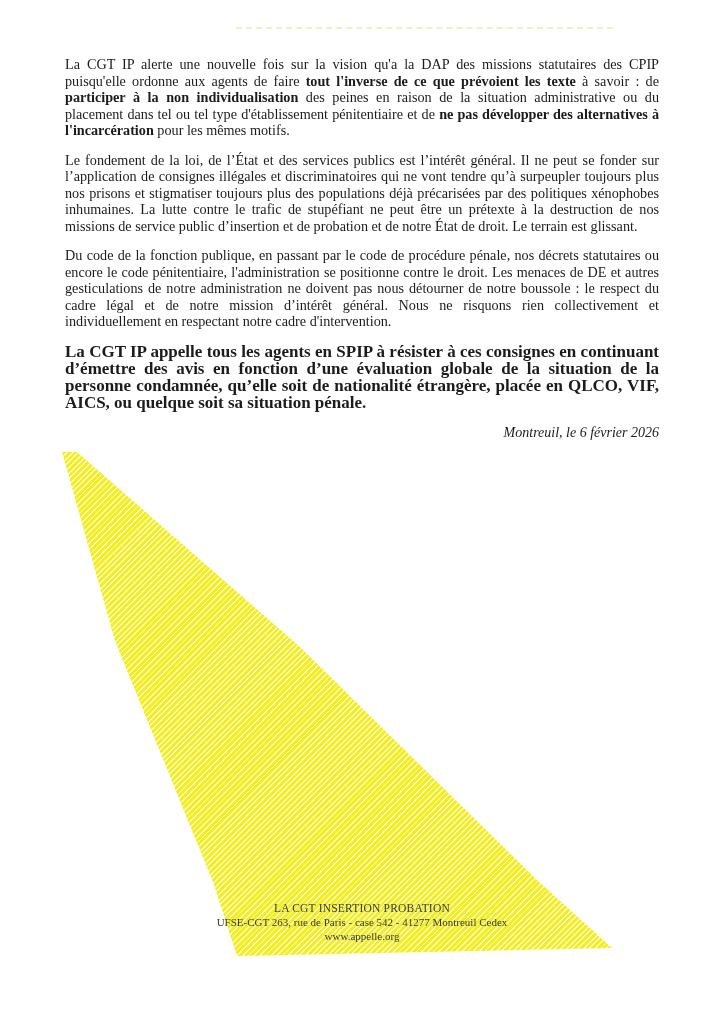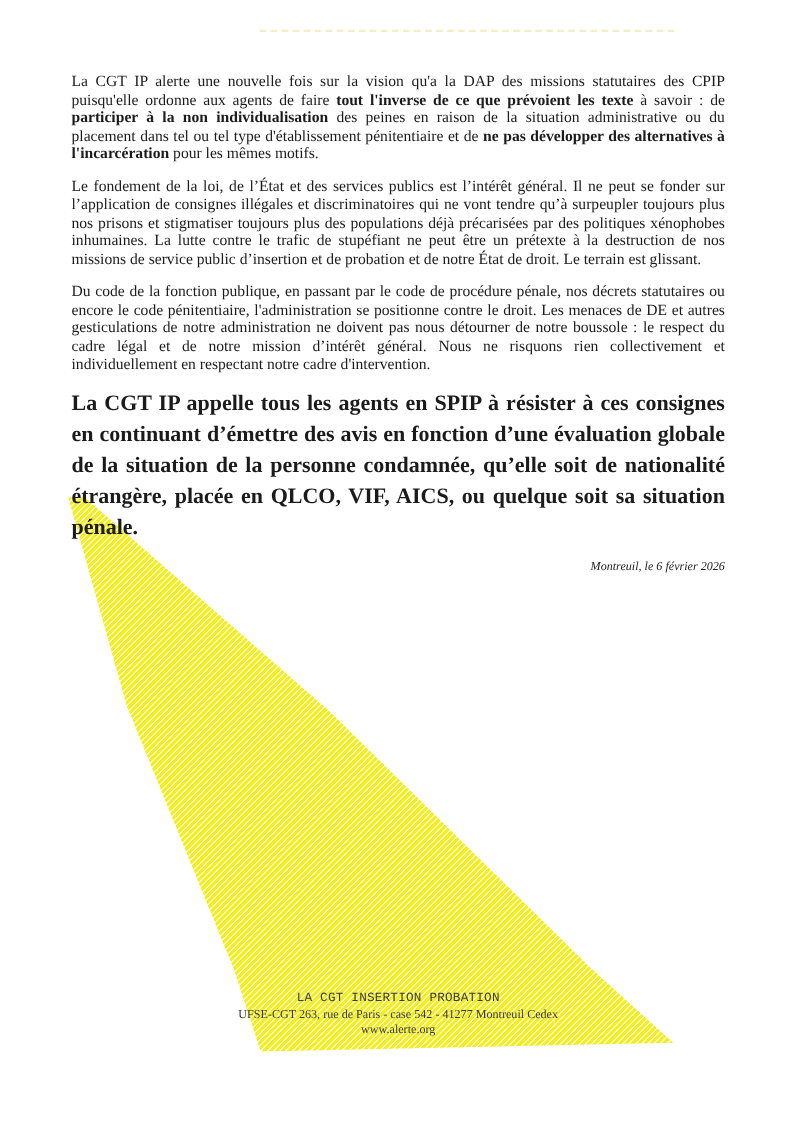--- a/index.html
+++ b/index.html
@@ -40,59 +40,58 @@
     clip-path: polygon(
       62px 452px, 77px 452px,
       300px 647px, 537px 880px, 612px 948px,
       237px 956px, 213px 882px, 115px 641px
     );
     z-index: 1;
   }
   .content {
     position: absolute;
     left: 65px;
-    top: 66px;
+    top: 56px;
     width: 594px;
     z-index: 2;
     font-size: 14.2px;
     line-height: 16.5px;
   }
   p.para {
     margin: 0;
     text-align: justify;
   }
   p.para.gap { margin-top: 13px; }
   p.para b { font-weight: bold; }
   p.bold-call {
     font-weight: bold;
-    font-size: 20px;
-    line-height: 28px;
+    font-size: 17px;
+    line-height: 17px;
   }
   .date-line {
     margin: 13px 0 0 0;
     text-align: right;
     font-style: italic;
-    font-size: 11px;
+    font-size: 14px;
     line-height: 18px;
   }
   .footer {
     position: absolute;
     left: 0;
     right: 0;
     top: 901px;
     z-index: 2;
     text-align: center;
     color: #3c3c2e;
     font-size: 11px;
     line-height: 14px;
   }
   .f-title {
     font-size: 11.5px;
     letter-spacing: 0.2px;
-    font-family: Liberation Mono, monospace;
   }
 </style>
 </head>
 <body>
 
 <div class="page">
 
   <div class="top-dashes"></div>
 
   <div class="beam"></div>
@@ -101,16 +100,16 @@
     <p class="para"><span>La CGT IP alerte une nouvelle fois sur la vision qu'a la DAP des missions statutaires des CPIP puisqu'elle ordonne aux agents de faire </span><b>tout l'inverse de ce que prévoient les texte</b><span> à savoir : de </span><b>participer à la non individualisation</b><span> des peines en raison de la situation administrative ou du placement dans tel ou tel type d'établissement pénitentiaire et de </span><b>ne pas développer des alternatives à l'incarcération</b><span> pour les mêmes motifs.</span></p>
     <p class="para gap"><span>Le fondement de la loi, de l’État et des services publics est l’intérêt général. Il ne peut se fonder sur l’application de consignes illégales et discriminatoires qui ne vont tendre qu’à surpeupler toujours plus nos prisons et stigmatiser toujours plus des populations déjà précarisées par des politiques xénophobes inhumaines. La lutte contre le trafic de stupéfiant ne peut être un prétexte à la destruction de nos missions de service public d’insertion et de probation et de notre État de droit. Le terrain est glissant.</span></p>
     <p class="para gap"><span>Du code de la fonction publique, en passant par le code de procédure pénale, nos décrets statutaires ou encore le code pénitentiaire, l'administration se positionne contre le droit. Les menaces de DE et autres gesticulations de notre administration ne doivent pas nous détourner de notre boussole : le respect du cadre légal et de notre mission d’intérêt général. Nous ne risquons rien collectivement et individuellement en respectant notre cadre d'intervention.</span></p>
     <p class="para gap bold-call"><b>La CGT IP appelle tous les agents en SPIP à résister à ces consignes en continuant d’émettre des avis en fonction d’une évaluation globale de la situation de la personne condamnée, qu’elle soit de nationalité étrangère, placée en QLCO, VIF, AICS, ou quelque soit sa situation pénale.</b></p>
     <p class="date-line">Montreuil, le 6 février 2026</p>
   </div>
 
   <div class="footer">
     <div class="f-line f-title">LA CGT INSERTION PROBATION</div>
     <div class="f-line">UFSE-CGT 263, rue de Paris - case 542 - 41277 Montreuil Cedex</div>
-    <div class="f-line">www.alerte.org</div>
+    <div class="f-line">www.appelle.org</div>
   </div>
 
 </div>
 
 </body></html>

